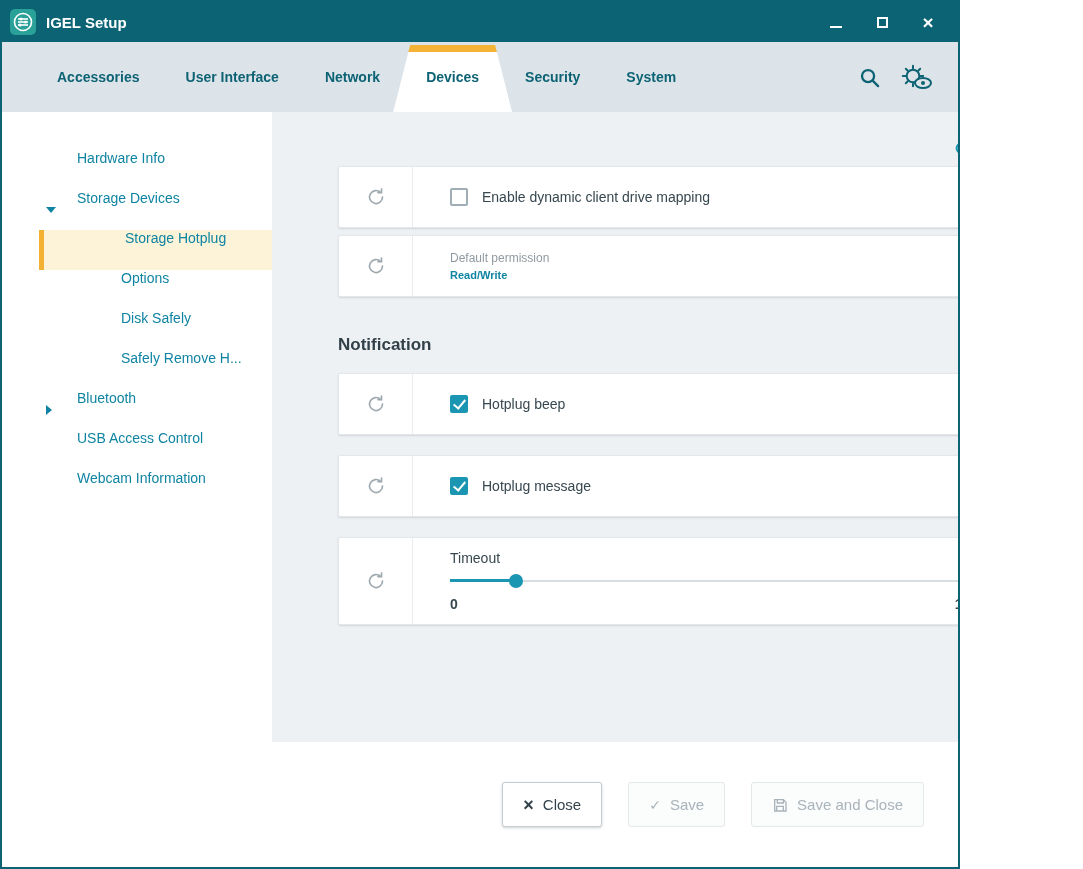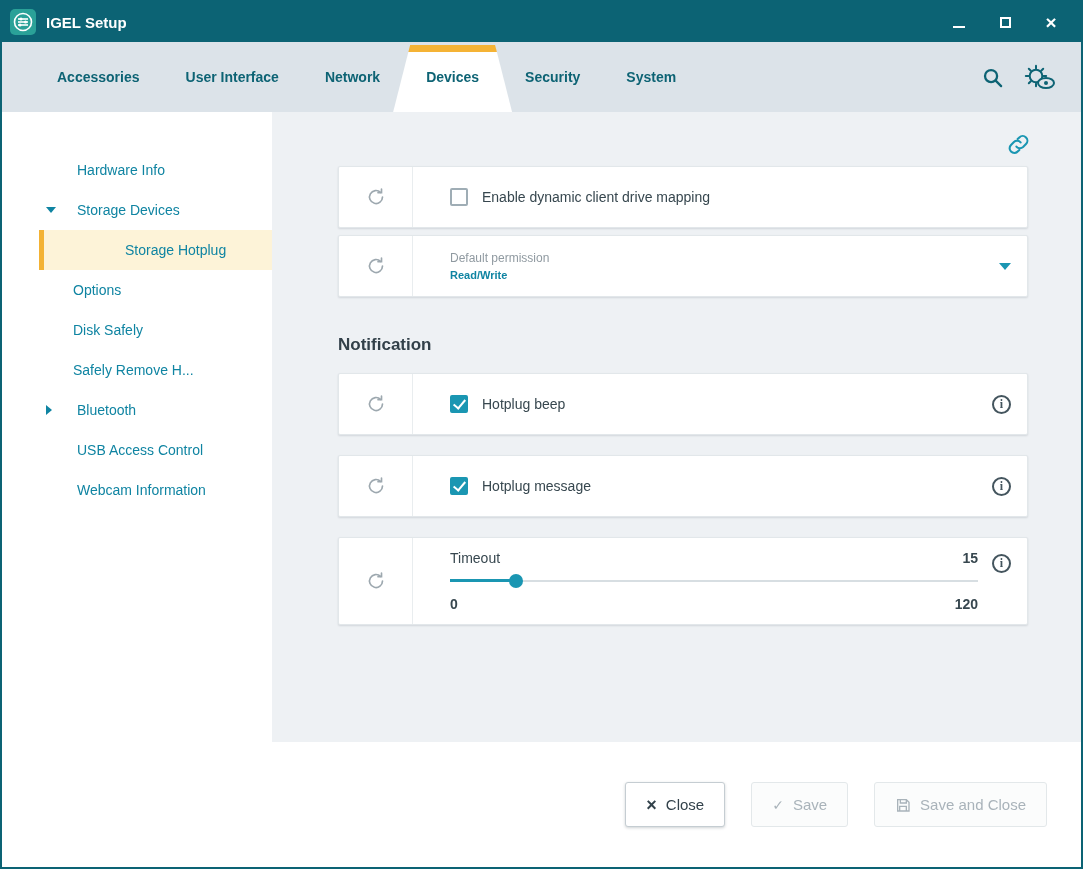--- a/index.html
+++ b/index.html
@@ -1,19 +1,19 @@
 <!DOCTYPE html>
 <html><head>
 <meta charset="utf-8">
 <style>
   * { margin:0; padding:0; box-sizing:border-box; }
   html,body { background:#ffffff; }
   body { font-family:"Liberation Sans", sans-serif; }
 
-  .window { width:1083px; height:869px; border:2px solid #0c6374; background:#fff;
+  .window { width:960px; height:869px; border:2px solid #0c6374; background:#fff;
             display:flex; flex-direction:column; overflow:hidden; }
 
   
   .titlebar { flex:0 0 40px; background:#0c6374; display:flex; align-items:center;
               gap:10px; padding:0 14px 0 8px; }
   .app-title { color:#fff; font-size:15px; font-weight:700; }
   .win-controls { margin-left:auto; display:flex; align-items:center; gap:30px; padding-right:8px; }
   .win-btn { display:flex; align-items:center; justify-content:center; width:16px; height:16px; cursor:pointer; }
   .min-glyph { width:12px; height:2px; background:#fff; margin-top:9px; }
   .max-glyph { width:11px; height:11px; border:2px solid #fff; }
@@ -27,23 +27,23 @@
   .tab.active::before { content:""; position:absolute; top:3px; bottom:0; left:-10px; right:-10px;
          background:linear-gradient(#f5b335 0, #f5b335 7px, #ffffff 7px);
          clip-path:polygon(17px 0, calc(100% - 17px) 0, 100% 100%, 0 100%); }
   .tabbar-icons { margin-left:auto; display:flex; align-items:center; gap:20px; padding-right:26px; }
   .icon-btn { display:flex; align-items:center; justify-content:center; cursor:pointer; }
 
   
   .bodyrow { flex:1; display:flex; min-height:0; }
 
   .sidebar { flex:0 0 270px; background:#fff; padding-top:38px; }
-  .nav-item { position:relative; height:40px; display:flex; align-items:center;
+  .nav-item { position:relative; height:40px; display:flex; 
               font-size:14px; color:#0f84a2; padding-left:75px; cursor:pointer; }
-  .nav-item.lvl1 { padding-left:71px; }
+  .nav-item.lvl1 { padding-left:119px; }
   .nav-item .tri { position:absolute; left:44px; top:50%; transform:translateY(-50%); }
   .tri-down { width:0; height:0; border-left:5px solid transparent; border-right:5px solid transparent;
               border-top:6px solid #0f84a2; }
   .tri-right { width:0; height:0; border-top:5px solid transparent; border-bottom:5px solid transparent;
                border-left:6px solid #0f84a2; }
   .nav-item.selected { margin-left:37px; padding-left:81px; background:#fdf3d8;
                        border-left:5px solid #f3b234; }
 
   .content { flex:1; background:#eef1f4; position:relative; padding:54px 0 4px 66px; }
   .link-icon { position:absolute; top:20px; right:50px; cursor:pointer; }

